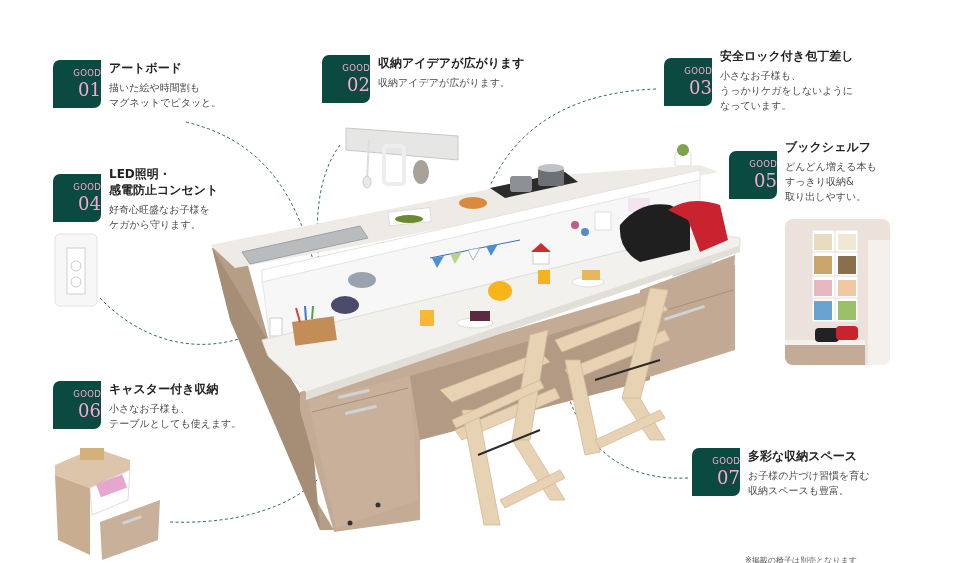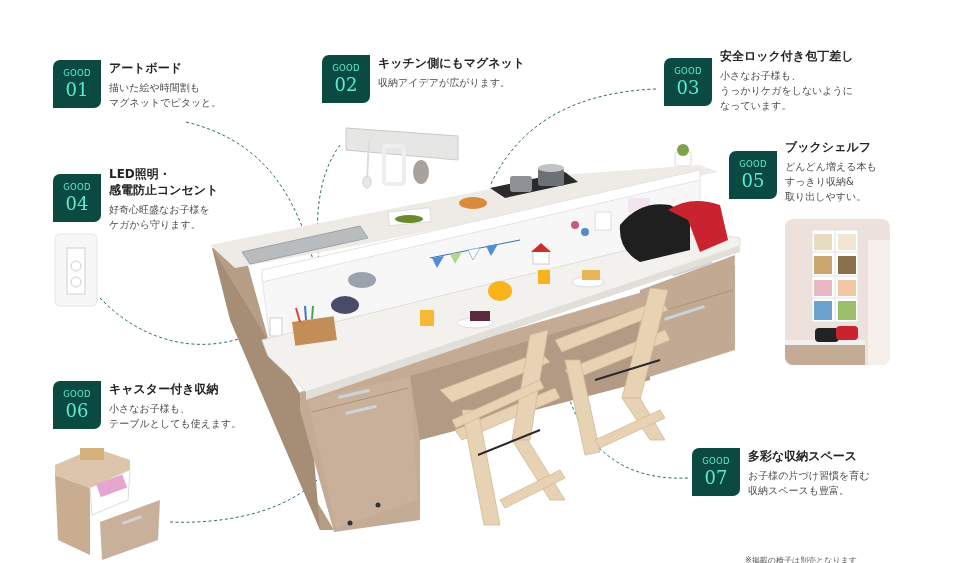--- a/index.html
+++ b/index.html
@@ -6,23 +6,23 @@
   html, body { width: 959px; height: 563px; overflow: hidden; background: #ffffff; }
   body { position: relative; font-family: "DejaVu Sans", "Liberation Sans", sans-serif; color: #2b2b2b; }
 
   .stage { position: absolute; left: 0; top: 0; width: 959px; height: 563px; }
   .art { position: absolute; left: 0; top: 0; width: 959px; height: 563px; }
 
   .feature { position: absolute; display: flex; align-items: flex-start; }
   .badge {
     width: 48px; height: 48px;
     background: #0b4a40;
-    color: #5eead4;
+    color: #f9a8d4;
     border-radius: 7px 0 7px 0;
-    display: flex; flex-direction: column; align-items: center; justify-content: center;
+    display: flex; flex-direction: column; align-items: flex-end; justify-content: center;
     flex-shrink: 0;
   }
   .badge .good { font-family: "DejaVu Sans", sans-serif; font-size: 8.5px; letter-spacing: 0.3px; line-height: 1; margin-bottom: 3px; }
   .badge .num { font-family: "DejaVu Serif", "Liberation Serif", serif; font-size: 18px; line-height: 1; font-weight: normal; }
   .text { margin-left: 8px; }
   .title { font-size: 12px; font-weight: bold; color: #222222; line-height: 16px; white-space: nowrap; }
   .desc { font-size: 10px; color: #4a4a4a; line-height: 15px; margin-top: 4px; white-space: nowrap; }
 
   .note { position: absolute; left: 745px; top: 555px; font-size: 8px; color: #555; white-space: nowrap; }
 </style>
@@ -199,21 +199,21 @@
       </div>
     </div>
   </div>
 
   <div class="feature" style="left:322px; top:55px;">
     <div class="badge">
       <span class="good">GOOD</span>
       <span class="num">02</span>
     </div>
     <div class="text">
-      <div class="title">キッチン側にもマグネット</div>
+      <div class="title">収納アイデアが広がります</div>
       <div class="desc">
         <div>収納アイデアが広がります。</div>
       </div>
     </div>
   </div>
 
   <div class="feature" style="left:664px; top:48px;">
     <div class="badge" style="margin-top:10px;">
       <span class="good">GOOD</span>
       <span class="num">03</span>

